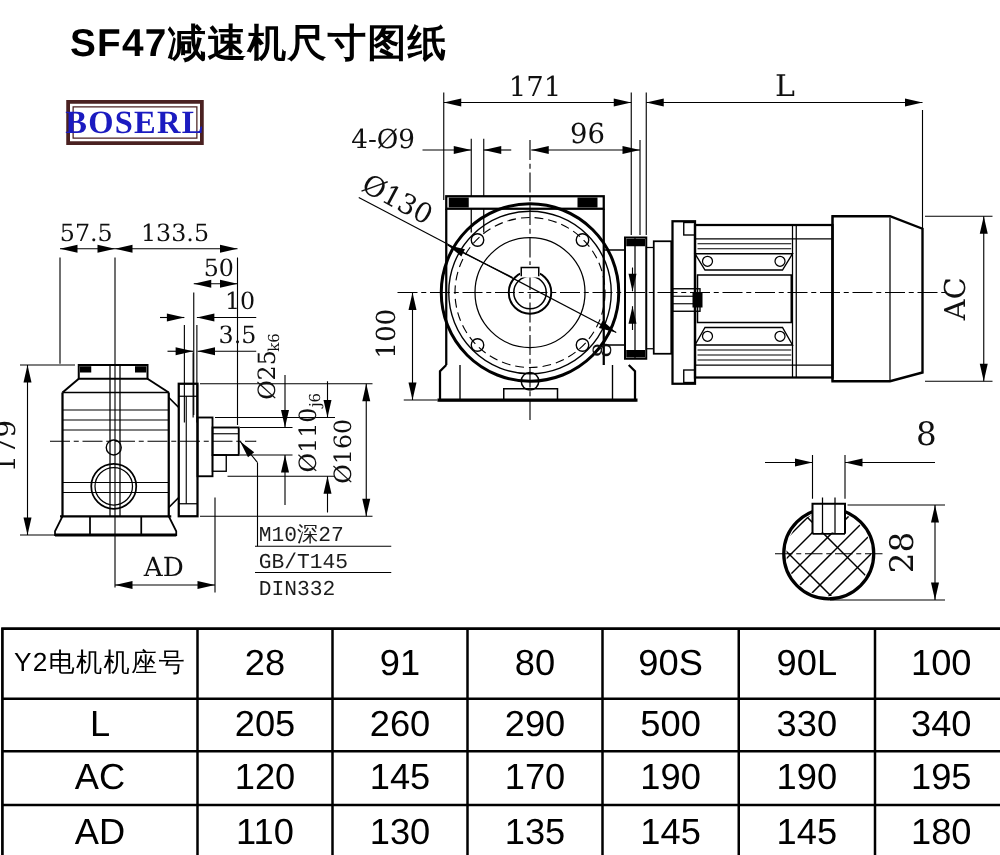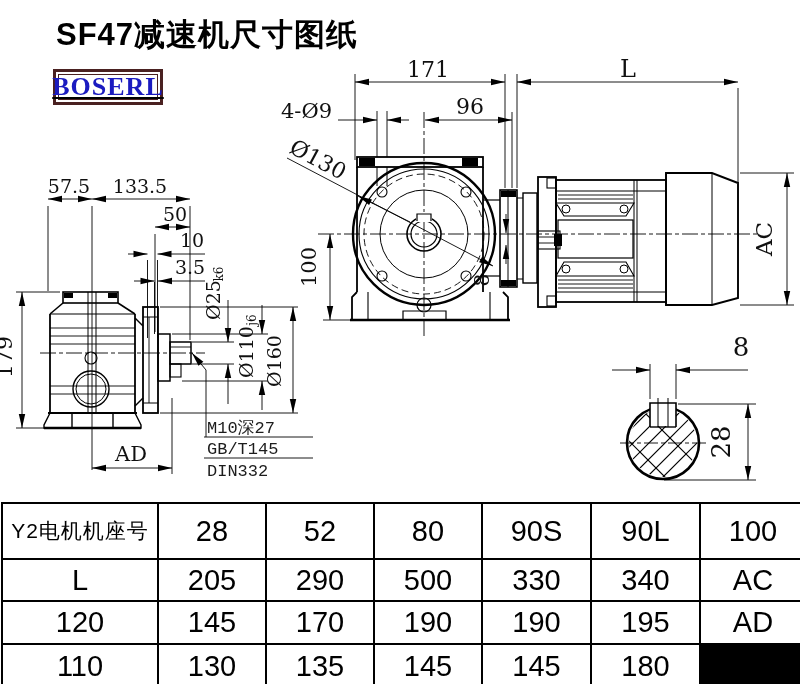--- a/index.html
+++ b/index.html
@@ -1,22 +1,22 @@
 <!DOCTYPE html>
 <html><head>
 <meta charset="utf-8">
 <style>
   html,body{margin:0;padding:0;background:#fff;}
   #page{position:relative;width:800px;height:684px;background:#ffffff;overflow:hidden;
         font-family:"Liberation Sans",sans-serif;color:#000;}
   #title{position:absolute;left:56px;top:14px;font-size:31px;font-weight:bold;
          letter-spacing:1px;font-family:"Liberation Sans",sans-serif;}
-  #logo{position:absolute;left:53px;top:69px;width:104px;height:30px;
+  #logo{position:absolute;left:53px;top:80px;width:104px;height:30px;
         border:3px solid #4a2121;box-shadow:inset 0 0 0 2px #fff,inset 0 0 0 3px #4a2121;
-        display:flex;align-items:center;justify-content:center;text-decoration:underline;}
+        display:flex;align-items:center;justify-content:center;}
   #logo span{color:#1b1bc0;font-family:"Liberation Serif",serif;font-weight:600;
         font-size:26px;letter-spacing:1px;line-height:1;}
   #drawing{position:absolute;left:0;top:0;}
   svg text{font-family:"DejaVu Serif",serif;fill:#101010;}
   text.note{font-family:"Liberation Mono",monospace;fill:#1c1c1c;}
   
   #spec-table{position:absolute;left:1px;top:502px;width:796px;height:181px;
       display:grid;grid-template-columns:154px 106px 106px 106px 107px 107px 104px;
       grid-template-rows:54px 40px 41px 42px;background:#000;gap:2px;
       border:2px solid #000;}
@@ -298,28 +298,29 @@
       <text x="741" y="356" font-size="26" text-anchor="middle">8</text>
       <text x="730" y="442" font-size="26" text-anchor="middle" transform="rotate(-90,730,442)">28</text>
     </g>
   </svg>
 
   <div id="spec-table">
     <div class="cell hdr">
       <span class="hdr-cn">Y2电机机座号</span>
     </div>
     <div class="cell">28</div>
-    <div class="cell">52</div>
+    <div class="cell">91</div>
     <div class="cell">80</div>
     <div class="cell">90S</div>
     <div class="cell">90L</div>
     <div class="cell">100</div>
 
     <div class="cell">L</div>
     <div class="cell">205</div>
+    <div class="cell">260</div>
     <div class="cell">290</div>
     <div class="cell">500</div>
     <div class="cell">330</div>
     <div class="cell">340</div>
 
     <div class="cell">AC</div>
     <div class="cell">120</div>
     <div class="cell">145</div>
     <div class="cell">170</div>
     <div class="cell">190</div>

